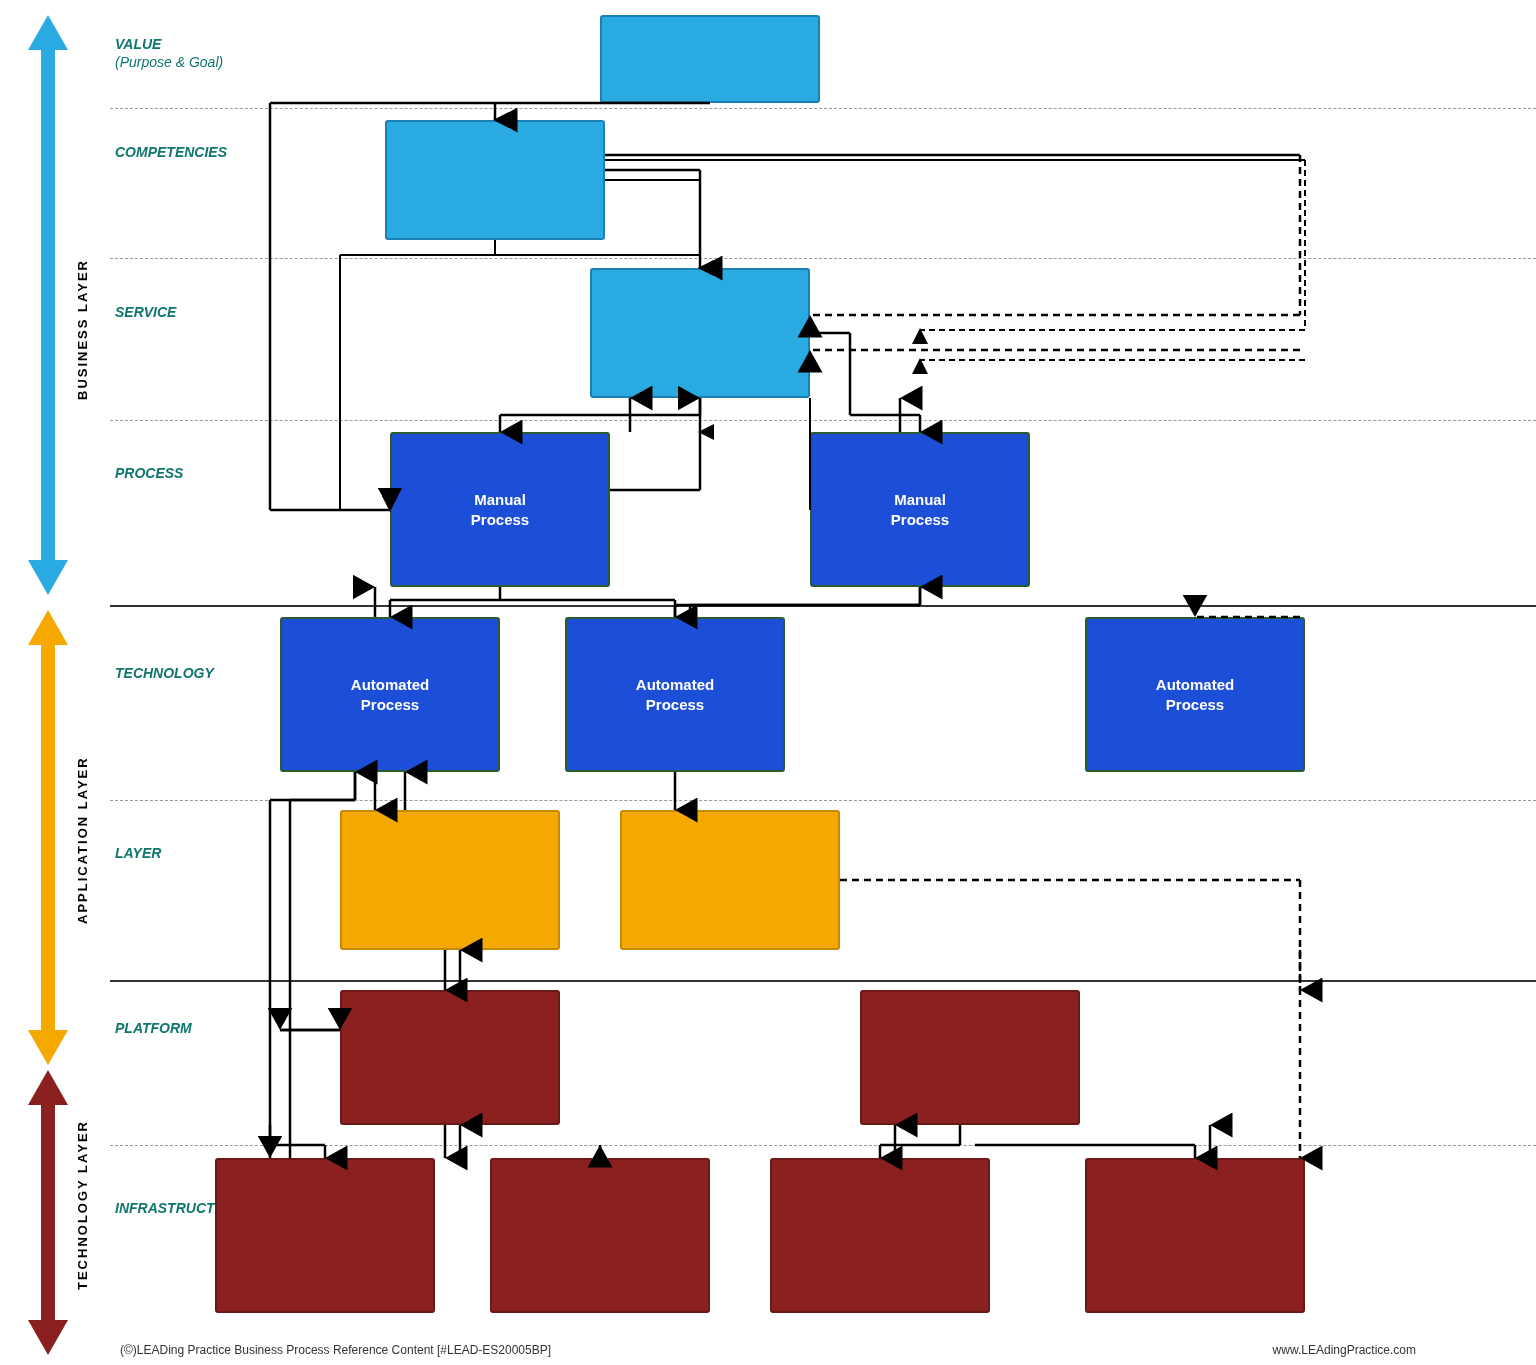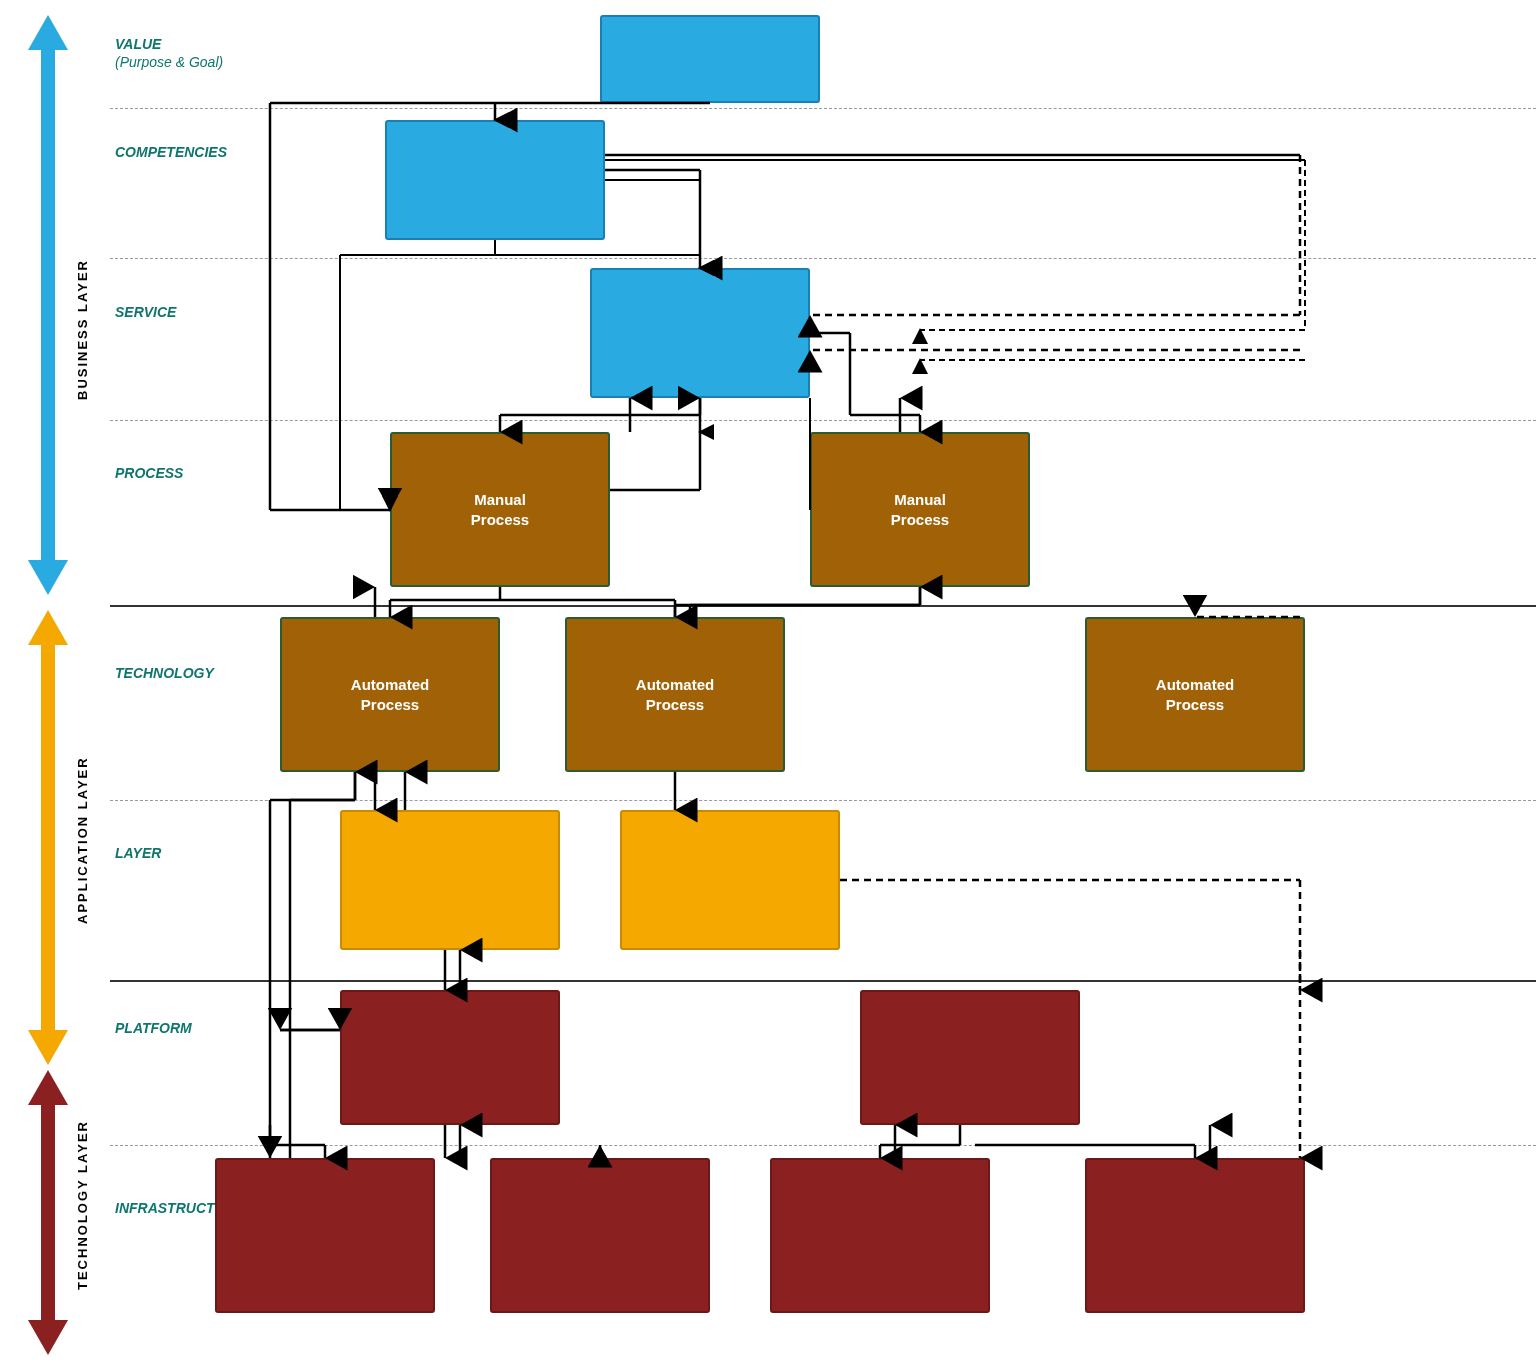--- a/index.html
+++ b/index.html
@@ -81,21 +81,21 @@
     
     .box-blue {
       position: absolute;
       background: #29abe2;
       border: 2px solid #1a7fb5;
       border-radius: 3px;
     }
 
     .box-green {
       position: absolute;
-      background: #a16207;
+      background: #1d4ed8;
       border: 2px solid #2a5c32;
       border-radius: 3px;
       display: flex;
       align-items: center;
       justify-content: center;
       text-align: center;
       color: #fff;
       font-weight: bold;
       font-size: 15px;
       line-height: 1.3;
@@ -389,14 +389,18 @@
     <line x1="895" y1="1158" x2="895" y2="1125" stroke="#000" stroke-width="2.5" marker-end="url(#mArrUp)"></line>
     <line x1="1210" y1="1158" x2="1210" y2="1125" stroke="#000" stroke-width="2.5" marker-end="url(#mArrUp)"></line>
 
     <line x1="1300" y1="950" x2="1300" y2="990" stroke="#000" stroke-width="2.5" stroke-dasharray="7,5" marker-end="url(#mArr)"></line>
 
     <line x1="600" y1="1158" x2="600" y2="1145" stroke="#000" stroke-width="2.5"></line>
     <line x1="600" y1="1145" x2="600" y2="1145" stroke="#000" stroke-width="2.5" marker-end="url(#mArrUp)"></line>
 
   </svg>
 
+  <div class="footer">
+    <span>(©)LEADing Practice Business Process Reference Content [#LEAD-ES20005BP]</span>
+    <span>www.LEAdingPractice.com</span>
+  </div>
 
 </div>
 
 </body></html>

